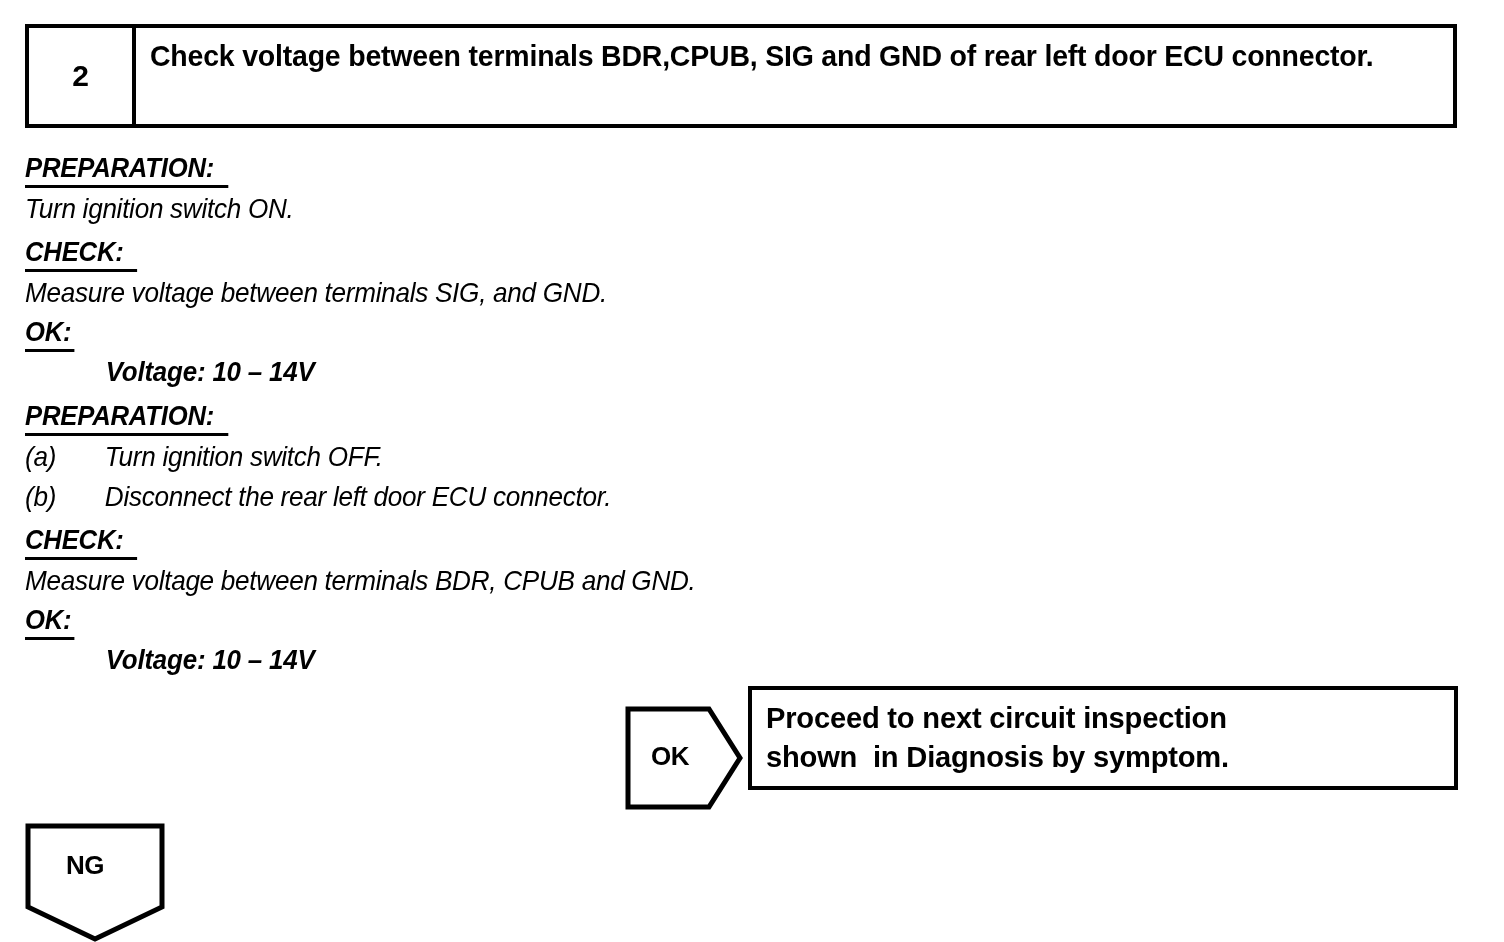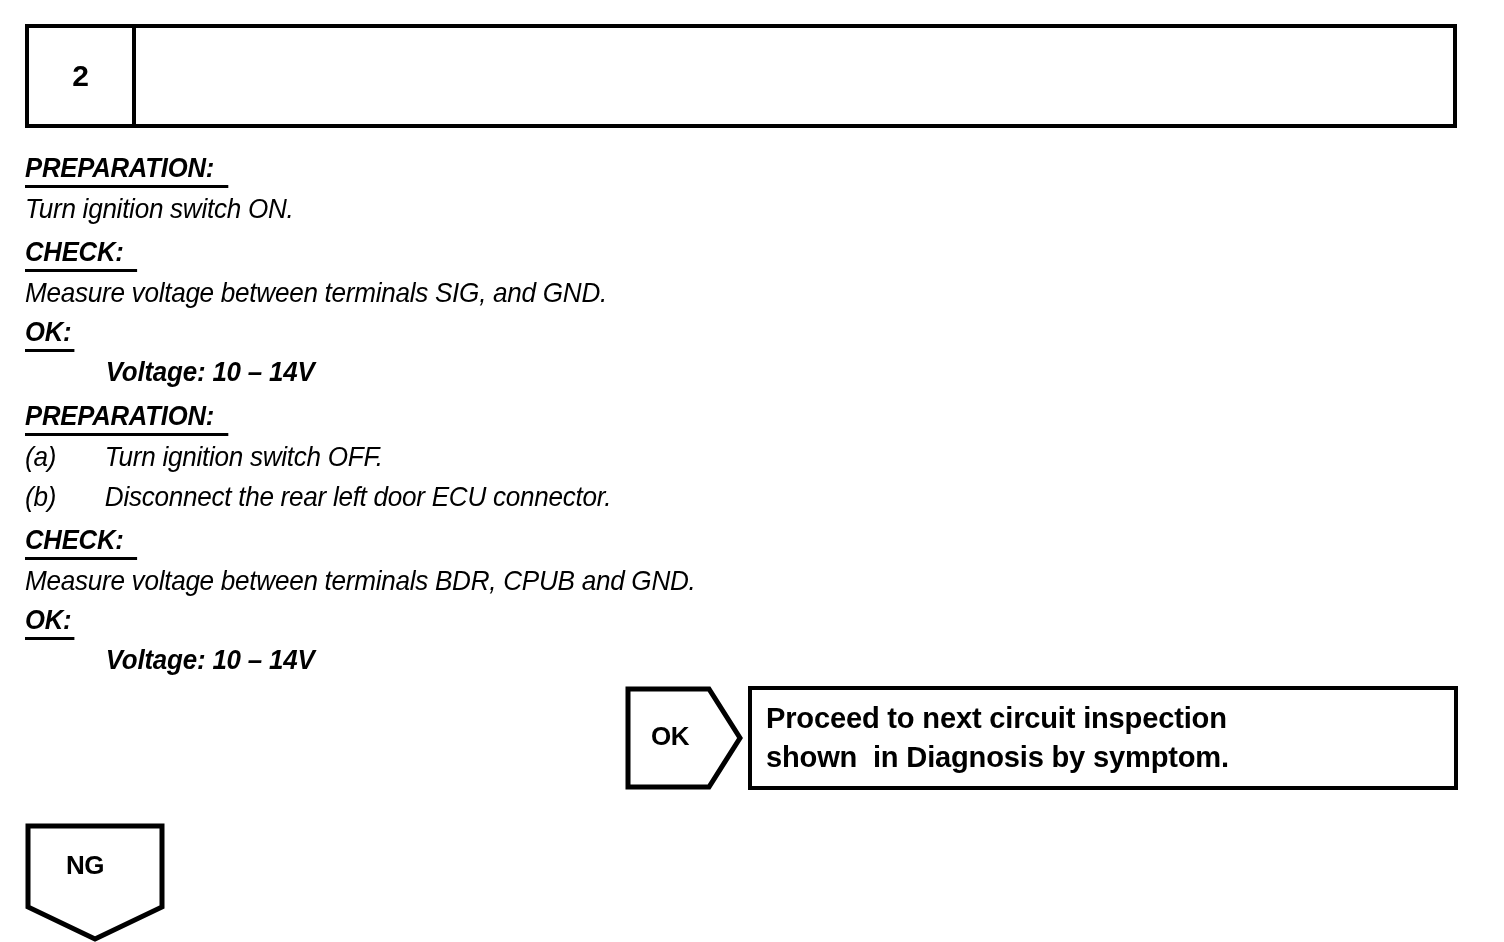--- a/index.html
+++ b/index.html
@@ -123,21 +123,21 @@
   .list-marker {
     width: 84px;
     flex: 0 0 84px;
   }
   .gap-xs { height: 4px; }
 
   
   .ok-arrow {
     position: absolute;
     left: 625px;
-    top: 686px;
+    top: 706px;
     width: 118px;
     height: 104px;
   }
   .ok-arrow svg { display: block; }
   .ok-arrow-label {
     position: absolute;
     left: 26px;
     top: 35px;
     font-size: 26px;
     font-weight: bold;
@@ -181,20 +181,23 @@
     letter-spacing: -0.5px;
   }
 </style>
 </head>
 <body>
 
 <div class="step-table">
   <div class="step-num-cell">
     <span class="step-num">2</span>
   </div>
+  <div class="step-text-cell">
+    <div class="step-text">Check voltage between terminals BDR,CPUB, SIG and GND of rear left door ECU connector.</div>
+  </div>
 </div>
 
 <div class="body-block">
 
   <div class="heading-row">
     <div class="heading">
       <span>PREPARATION:</span>
       <span class="rule rule-prep"></span>
     </div>
   </div>

